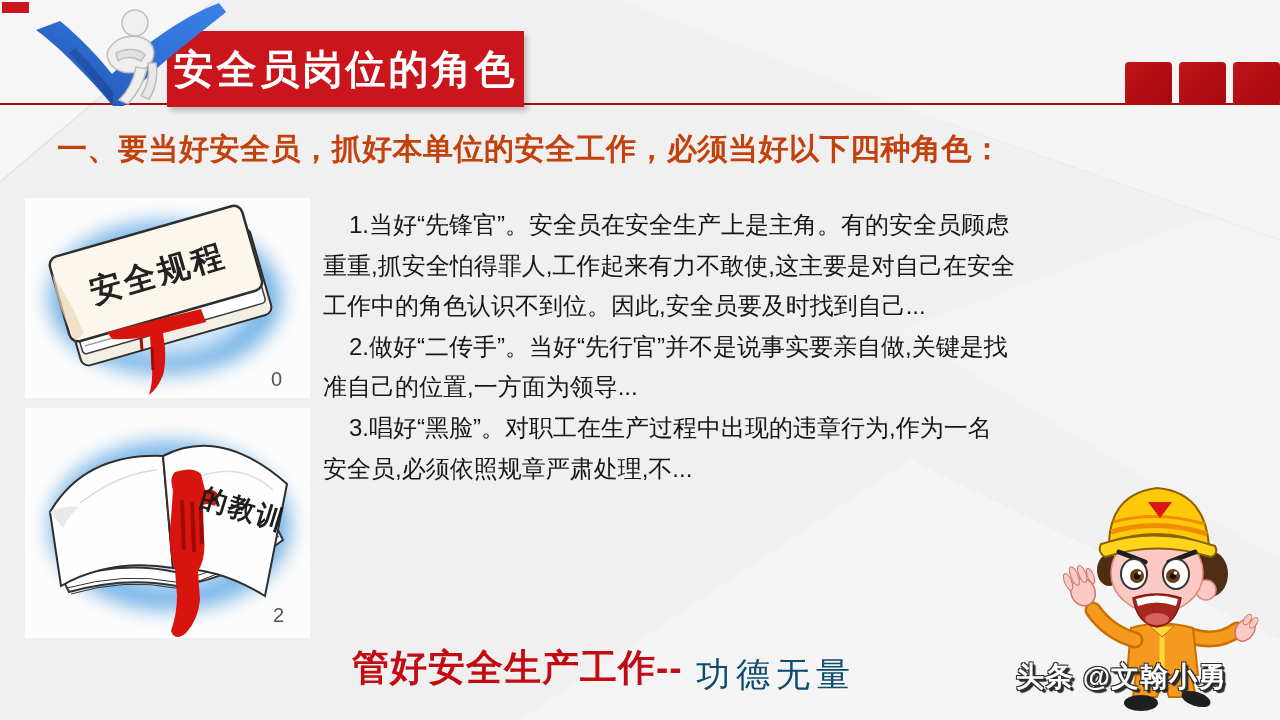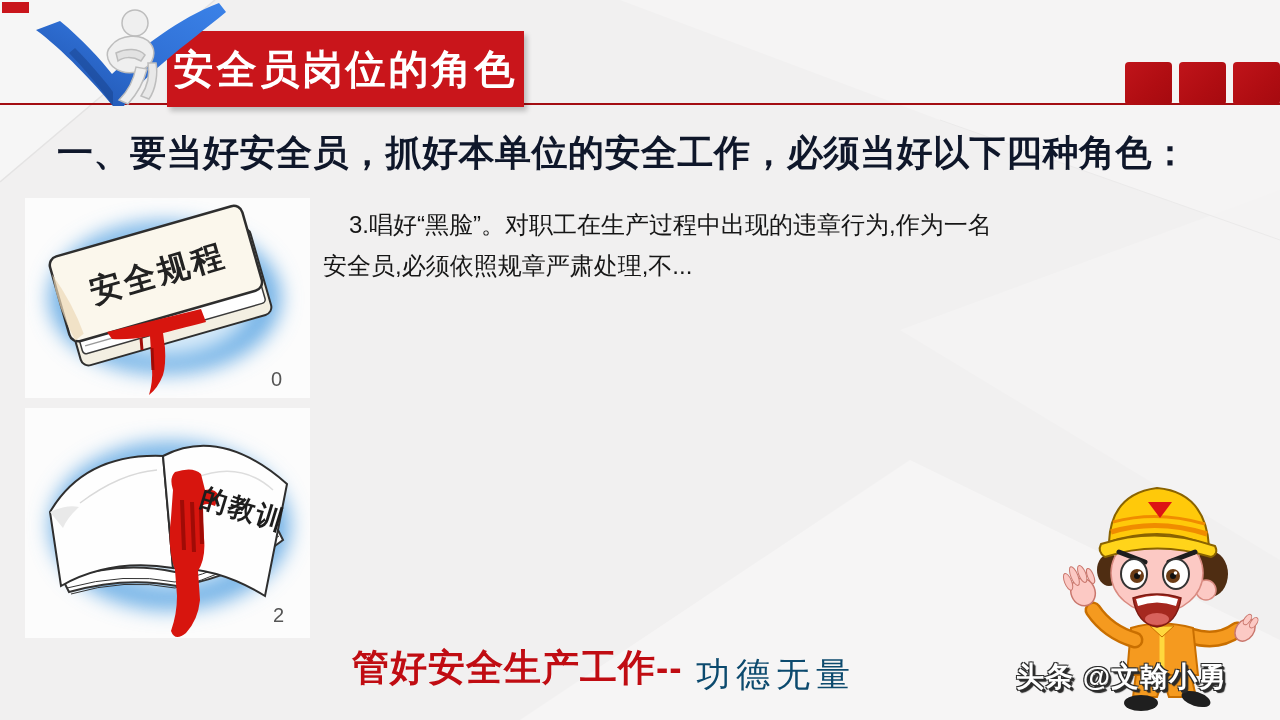--- a/index.html
+++ b/index.html
@@ -17,21 +17,21 @@
     left:167px;top:31px;width:357px;height:76px;background:#c9151b;
     display:flex;align-items:center;justify-content:center;
     color:#ffffff;font-size:40px;font-weight:bold;letter-spacing:3px;
     box-shadow:3px 4px 5px rgba(0,0,0,.22);z-index:2;
   }
   #red-line{left:0;top:103px;width:1280px;height:2px;background:#a30d12;z-index:1;}
   .deco-square{top:62px;width:47px;height:43px;border-radius:4px;
     background:linear-gradient(135deg,#c0141a 0%,#b00d12 60%,#a50a0f 100%);z-index:2;}
   #sq1{left:1125px;} #sq2{left:1179px;} #sq3{left:1233px;}
   
-  #heading{left:57px;top:129px;width:1140px;font-size:36px;font-weight:bold;color:#0f172a;
+  #heading{left:57px;top:129px;width:1140px;font-size:30px;font-weight:bold;color:#c2410c;
     letter-spacing:.5px;z-index:2;}
   
   #body-text{left:323px;top:205px;width:692px;font-size:24px;line-height:40.6px;
     color:#161616;font-weight:500;z-index:2;}
   #body-text p{margin:0;text-indent:26px;}
   
   #fig-book1{left:25px;top:198px;z-index:2;}
   #fig-book2{left:25px;top:408px;z-index:2;}
   
   #slogan-red{left:352px;top:608px;font-size:37px;font-weight:bold;color:#c00c12;
@@ -130,20 +130,22 @@
     <path d="M138,48 Q196,18 262,76 L240,188 Q195,160 148,160 Z" fill="#fefefe" stroke="#2e2e2e" stroke-width="2"></path>
     <path d="M170,70 Q215,52 248,82" stroke="#dddddd" stroke-width="1.5" fill="none"></path>
   </g>
   <path d="M150,64 Q168,58 176,66 L180,82 Q190,80 194,88 L190,98 Q181,94 177,98 L179,130 Q181,150 173,163 L175,192 Q173,212 161,225 Q150,234 146,223 Q152,206 152,188 L150,162 Q142,140 146,110 L148,82 Q144,70 150,64 Z" fill="#d7150e"></path>
   <path d="M157,92 L159,142 M167,94 L169,144 M176,100 L177,136" stroke="#a00b06" stroke-width="4"></path>
   <text x="215" y="110" text-anchor="middle" transform="rotate(17 215 110)" font-size="27" font-weight="bold" fill="#1d1d1d" letter-spacing="2">的教训</text>
   <text x="248" y="214" font-size="20" fill="#555555">2</text>
 </svg>
 
 <div id="body-text" class="abs">
+  <p>1.当好“先锋官”。安全员在安全生产上是主角。有的安全员顾虑重重,抓安全怕得罪人,工作起来有力不敢使,这主要是对自己在安全工作中的角色认识不到位。因此,安全员要及时找到自己...</p>
+  <p>2.做好“二传手”。当好“先行官”并不是说事实要亲自做,关键是找准自己的位置,一方面为领导...</p>
   <p>3.唱好“黑脸”。对职工在生产过程中出现的违章行为,作为一名安全员,必须依照规章严肃处理,不...</p>
 </div>
 
 <div id="slogan-red" class="abs">管好安全生产工作--</div>
 <div id="slogan-blue" class="abs">功德无量</div>
 
 <svg id="cartoon" class="abs" width="215" height="245" viewBox="0 0 215 245">
 
   <path d="M138,166 Q165,174 184,160" stroke="#c96f00" stroke-width="17" fill="none" stroke-linecap="round"></path>
   <path d="M138,166 Q165,174 184,160" stroke="#f59a1f" stroke-width="12" fill="none" stroke-linecap="round"></path>

